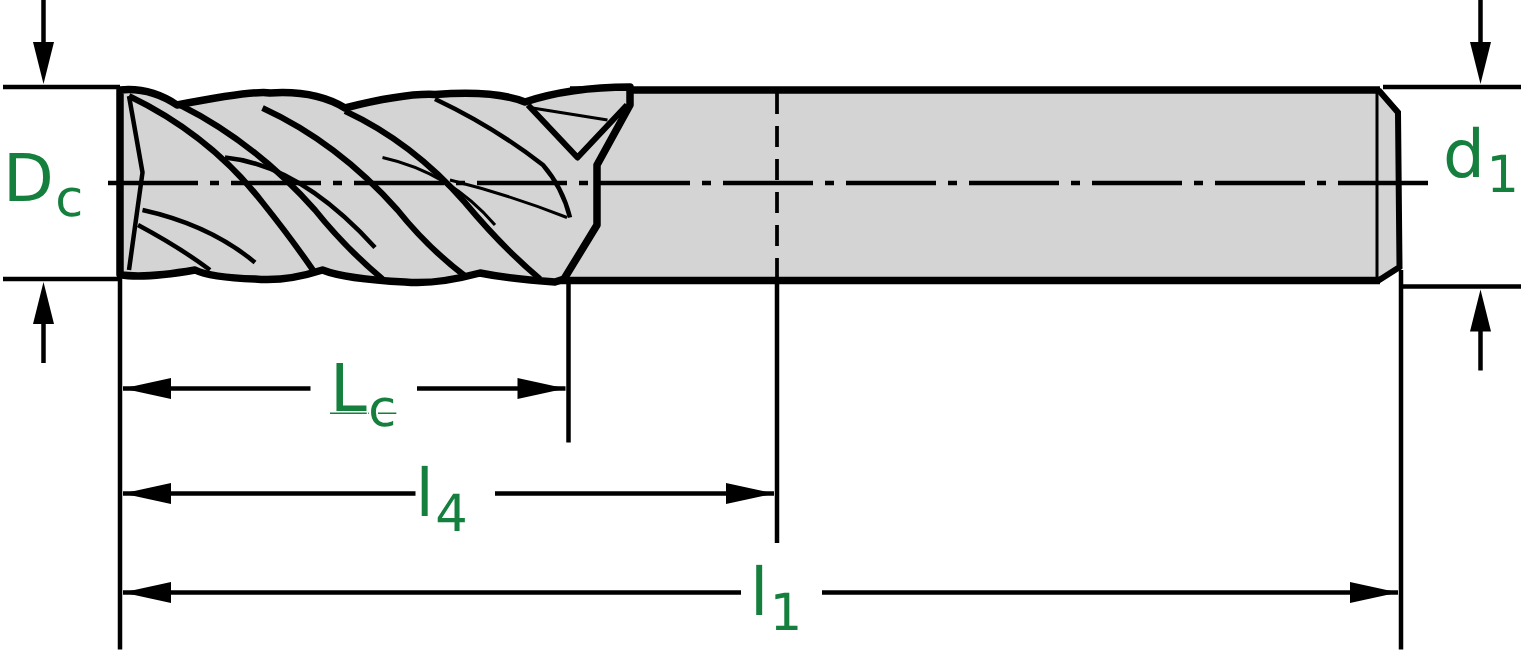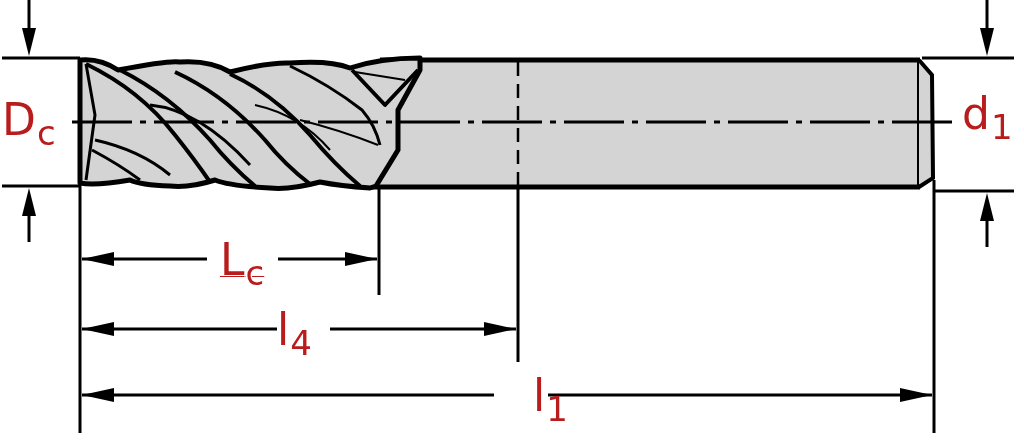--- a/index.html
+++ b/index.html
@@ -1,18 +1,18 @@
 <!DOCTYPE html>
 <html><head>
 <meta charset="utf-8">
 <style>
   html, body { margin:0; padding:0; background:#ffffff; }
   body { width:1024px; height:441px; overflow:hidden; position:relative; }
   #drawing { position:absolute; left:0; top:0; width:1024px; height:441px; }
-  .lbl { position:absolute; font-family:"DejaVu Sans", sans-serif; color:#b91c1c; line-height:1; white-space:nowrap;text-align:right; }
+  .lbl { position:absolute; font-family:"DejaVu Sans", sans-serif; color:#15803d; line-height:1; white-space:nowrap;text-align:right; }
   .lbl .main { font-size:44px; }
   .lbl .sub { font-size:34px; position:relative; top:10px; margin-left:1px; }
 </style>
 </head>
 <body>
 
 <svg id="drawing" viewBox="0 0 1024 441" xmlns="http://www.w3.org/2000/svg">
 
   <g>
     <path d="M380,58 L918,58 L934,74 L934,180 L918,188 L370,188 Z" fill="#d4d4d4" stroke="none"></path>
@@ -86,24 +86,24 @@
     <line x1="82" y1="395" x2="494" y2="395" stroke-width="3"></line>
     <line x1="548" y1="395" x2="932" y2="395" stroke-width="3"></line>
     <polygon points="82,395 114,388 114,402" stroke="none"></polygon>
     <polygon points="932,395 900,388 900,402" stroke="none"></polygon>
   </g>
 </svg>
 
 <div class="lbl" style="left:2px; top:98px;">
   <span class="main">D</span><span class="sub">c</span>
 </div>
-<div class="lbl" style="left:962px; top:92px;">
+<div class="lbl" style="left:962px; top:82px;">
   <span class="main">d</span><span class="sub">1</span>
 </div>
 <div class="lbl" style="left:220px; top:238px;text-decoration:underline;">
   <span class="main">L</span><span class="sub">c</span>
 </div>
 <div class="lbl" style="left:277px; top:308px;">
   <span class="main">l</span><span class="sub">4</span>
 </div>
-<div class="lbl" style="left:533px; top:374px;">
+<div class="lbl" style="left:500px; top:374px;">
   <span class="main">l</span><span class="sub">1</span>
 </div>
 
 </body></html>

